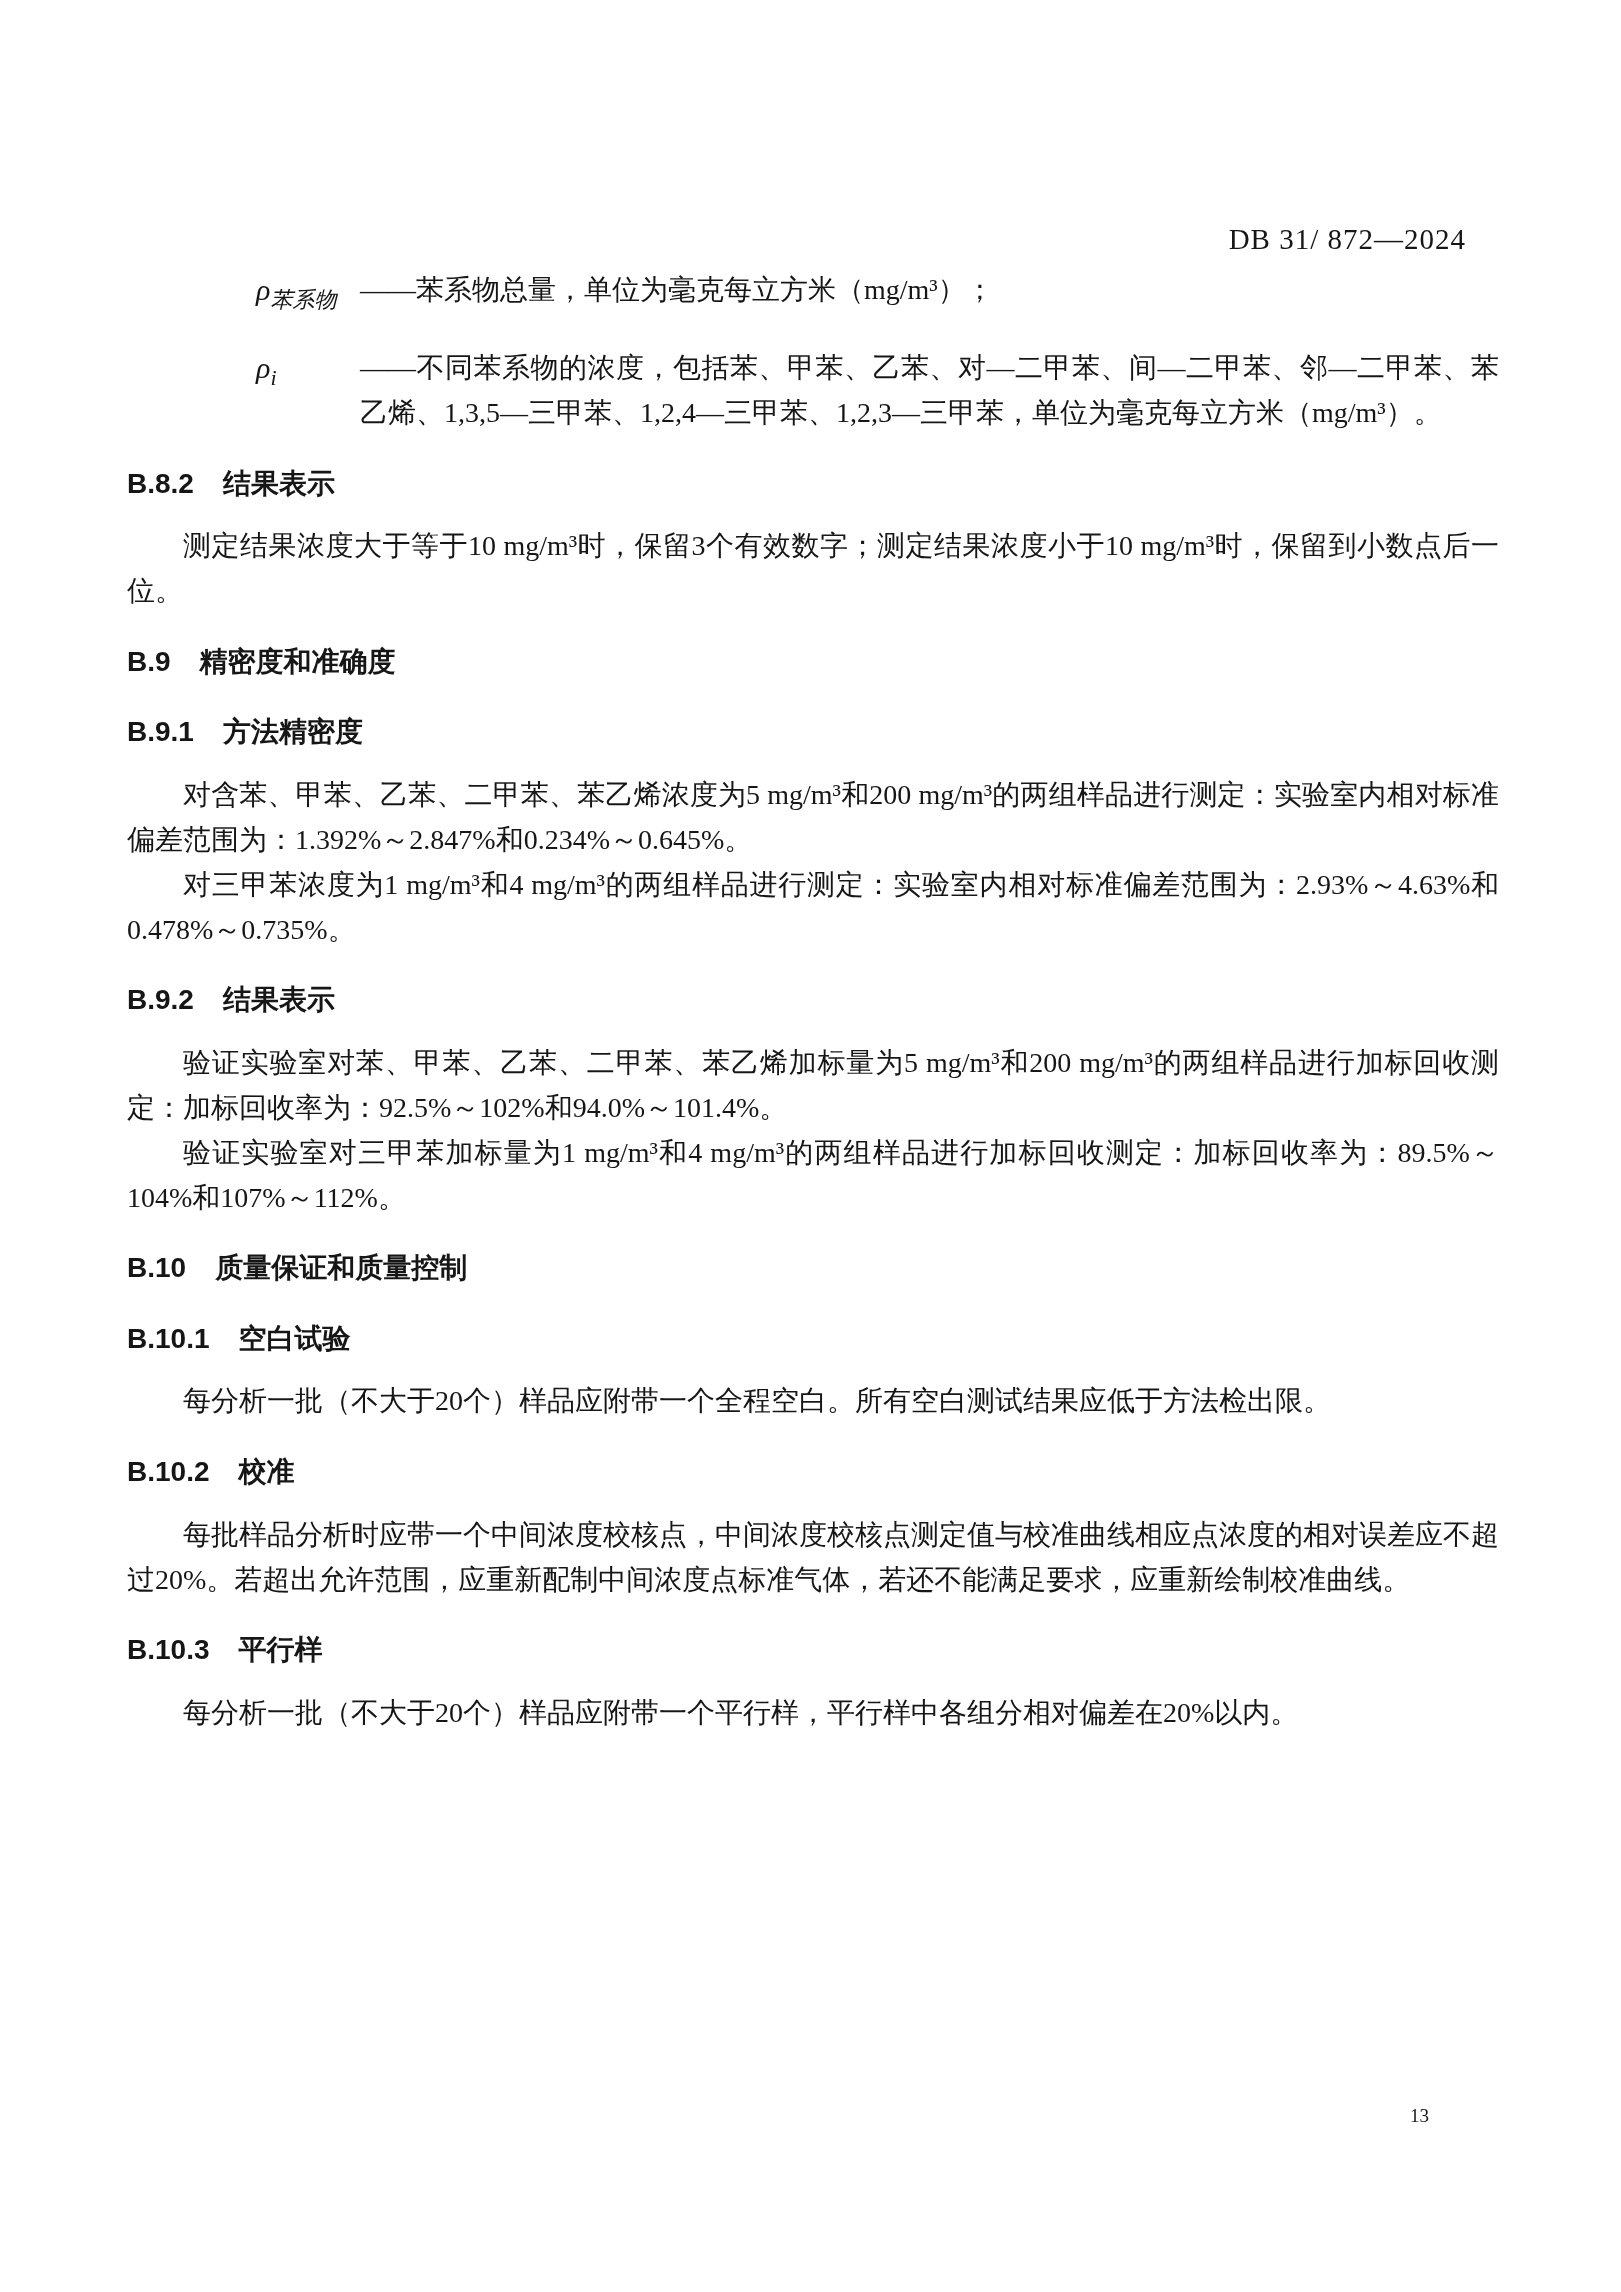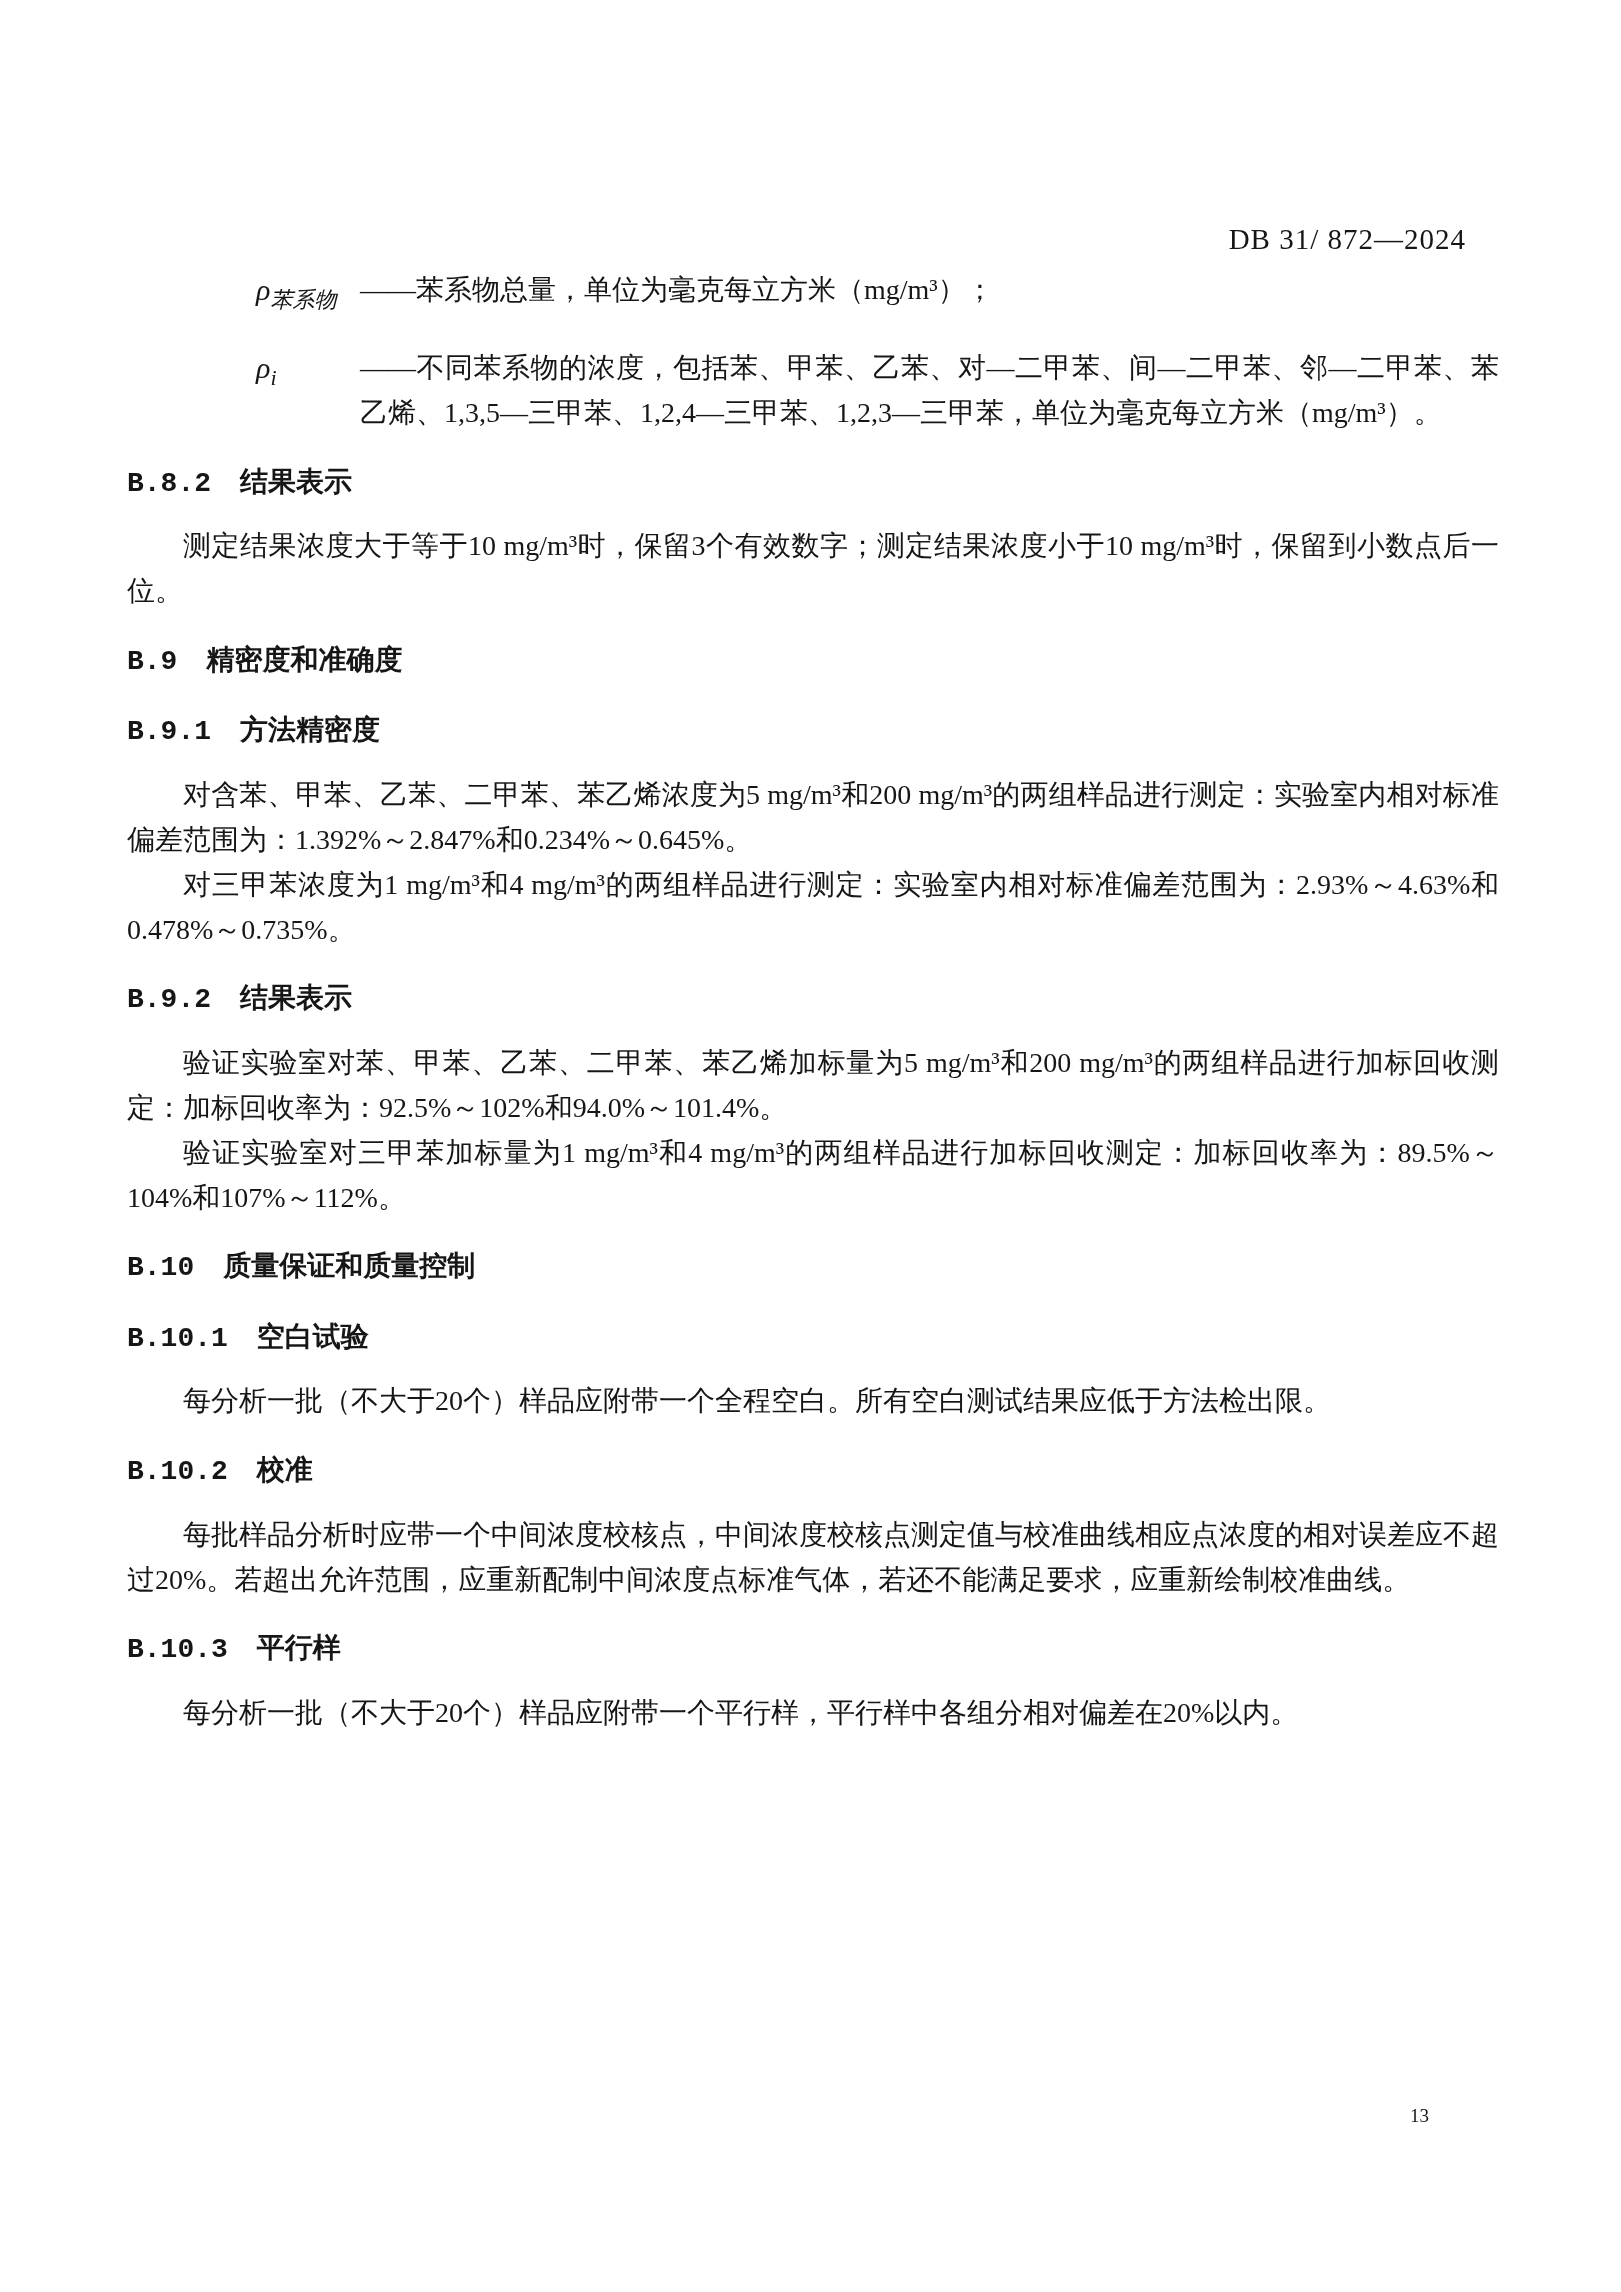--- a/index.html
+++ b/index.html
@@ -39,21 +39,21 @@
     padding-left: 129px;
     font-style: italic;
     white-space: nowrap;
   }
   .def-term i { font-style: italic; font-size: 30px; }
   .def-term sub { font-size: 22px; font-style: italic; }
   .def-text { flex: 1; }
   .heading {
     margin-top: 25.5px;
     margin-bottom: 17.6px;
-    font-family: Liberation Mono, monospace;
+    font-family: Liberation Sans, sans-serif;
     font-weight: bold;
     font-size: 28px;
     display: flex;
   }
   .heading .h-num { white-space: nowrap; }
   .heading .h-title { margin-left: 29px; white-space: nowrap; }
   .content p { text-indent: 2em; }
   .page-number {
     position: absolute;
     top: 2105px;

